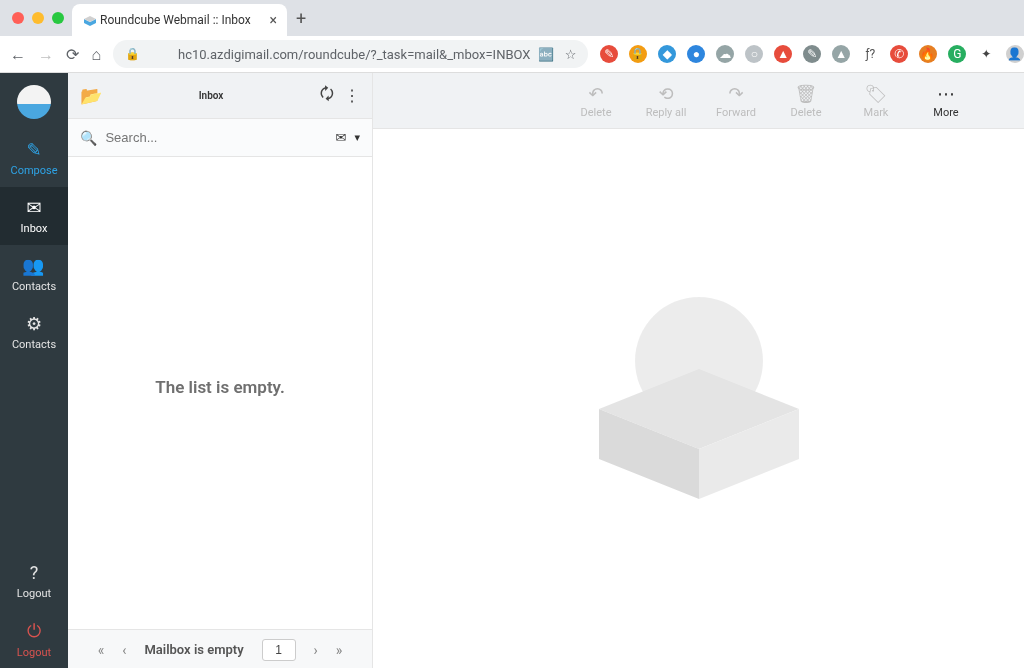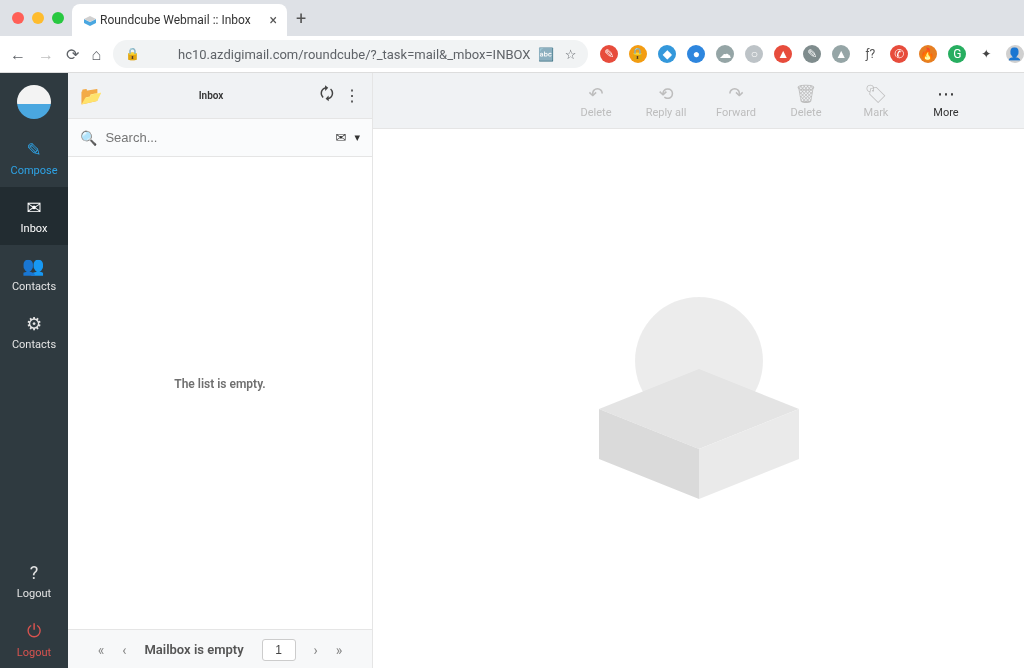--- a/index.html
+++ b/index.html
@@ -50,21 +50,21 @@
   .list-header .folder-ico { font-size:18px; }
   .list-header .title { flex:1; text-align:center; font-weight:600; font-size:10px; color:#333; }
   .list-header .refresh, .list-header .menu { font-size:16px; color:#444; }
 
   .search-row { height:38px; border-bottom:1px solid #e5e5e5; display:flex; align-items:center; padding:0 12px; color:#777; gap:8px; background:#fafbfc; }
   .search-row input { flex:1; border:none; outline:none; background:transparent; font-size:13px; color:#555; }
   .search-row .mail-ico { font-size:13px; color:#333; }
   .search-row .chev { font-size:11px; color:#333; }
   .search-row .mag { font-size:14px; }
 
-  .list-body { flex:1; display:flex; align-items:flex-start; justify-content:center; padding-top:220px; color:#6f6f6f; font-weight:600; font-size:12px; }
+  .list-body { flex:1; display:flex; align-items:flex-start; justify-content:center; padding-top:220px; color:#6f6f6f; font-weight:600; font-size:17px; }
 
   .list-footer { height:40px; border-top:1px solid #e5e5e5; background:#f7f8f9; display:flex; align-items:center; justify-content:center; gap:18px; color:#888; font-size:13px; }
   .list-footer .pg { color:#888; font-size:14px; }
   .pg-input { width:34px; height:22px; border:1px solid #ccc; border-radius:3px; text-align:center; font-size:12px; background:#fff; color:#444; }
 
   
   .pane { flex:1; display:flex; flex-direction:column; }
   .toolbar { height:56px; background:#f0f2f4; border-bottom:1px solid #e5e5e5; display:flex; align-items:center; gap:24px; padding:0 16px; padding-left:200px; color:#999; font-size:11px; }
   .tb-item { display:flex; flex-direction:column; align-items:center; gap:2px; width:46px; }
   .tb-item.disabled { color:#bdbdbd; }

